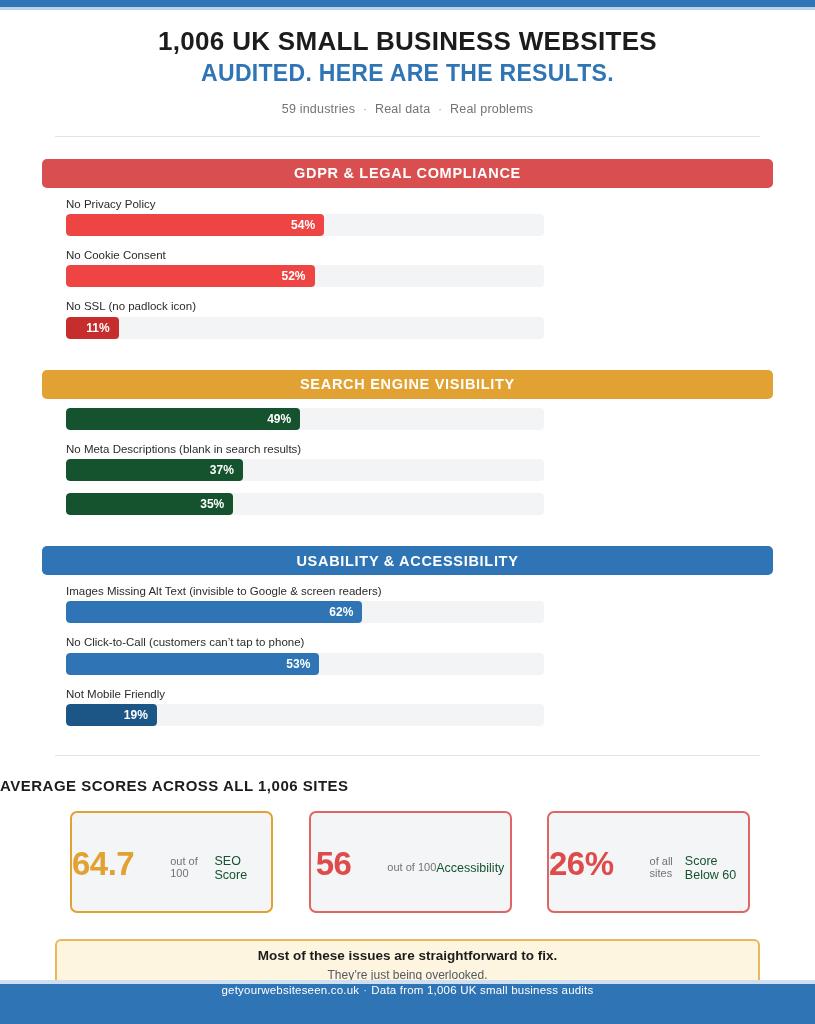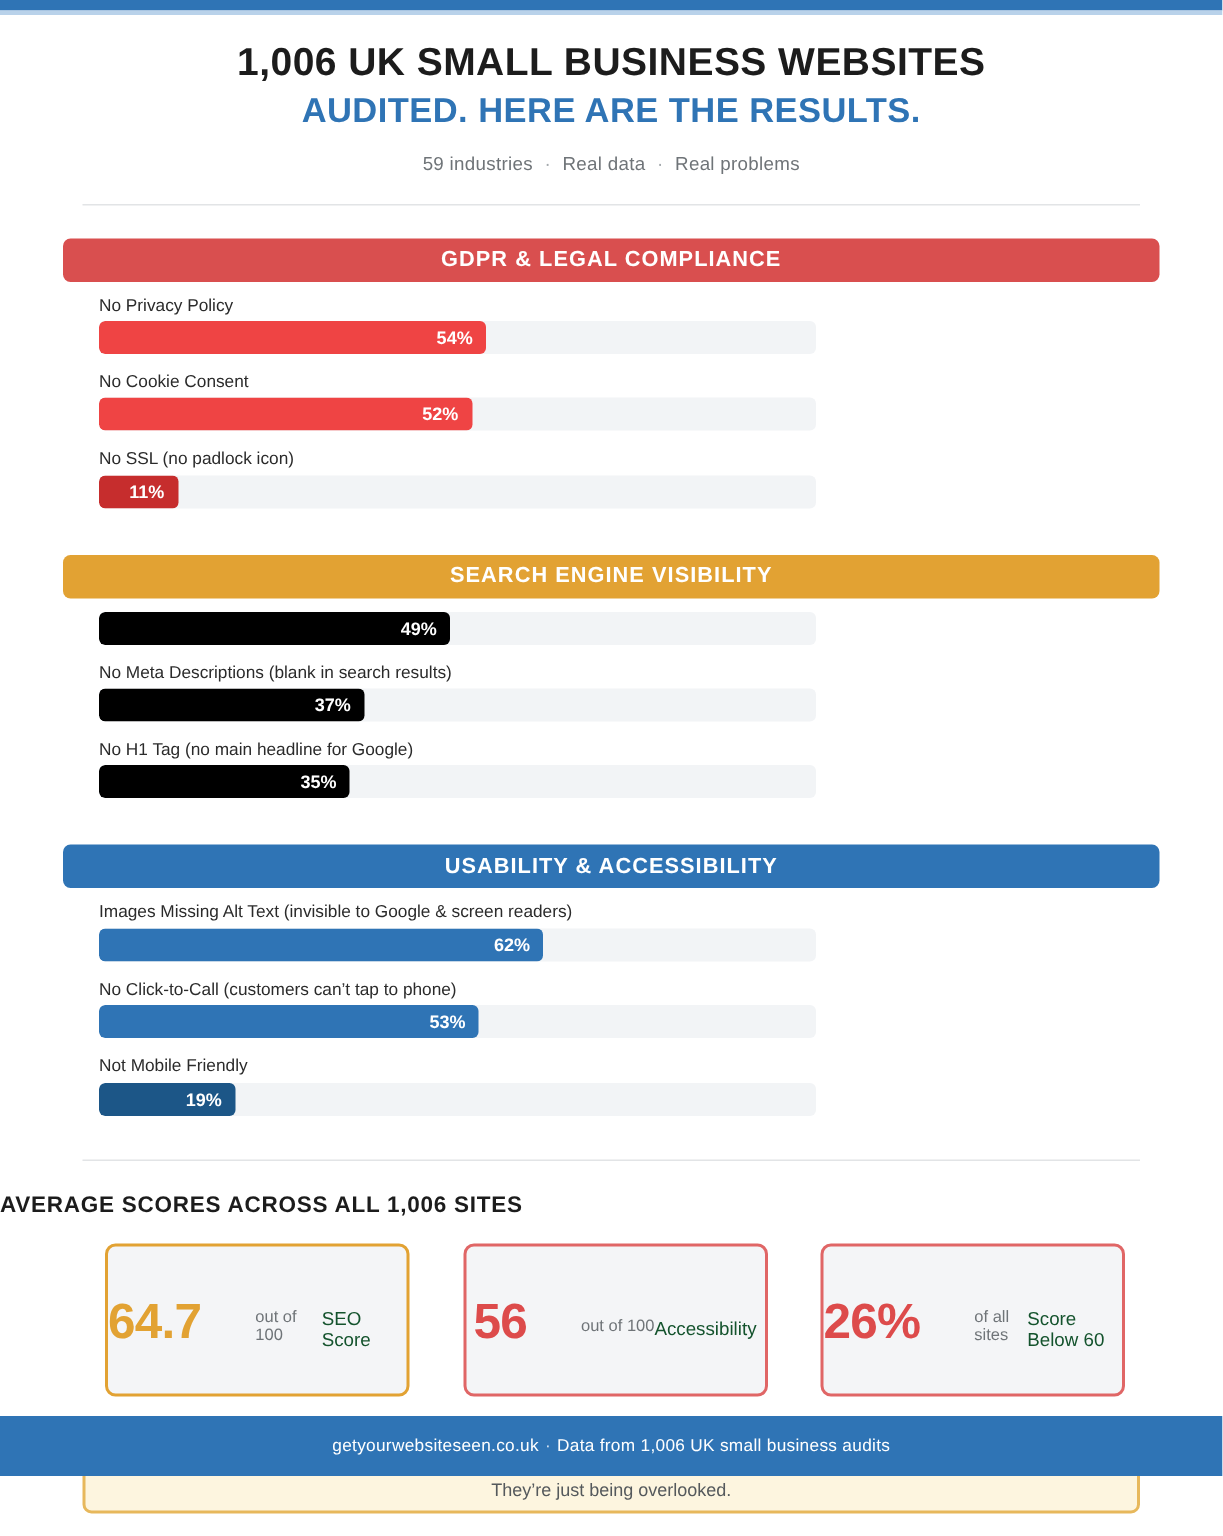--- a/index.html
+++ b/index.html
@@ -114,21 +114,21 @@
     align-items: center;
     justify-content: flex-end;
     box-sizing: border-box;
     padding-right: 9px;
     color: #ffffff;
     font-size: 12px;
     font-weight: bold;
   }
   .fill-red        { background: #ef4444; align-items: center; }
   .fill-red-dark   { background: #c62d2d; }
-  .fill-amber      { background: #000000; align-items: center; }
+  .fill-amber      { background: #14532d; align-items: center; }
   .fill-blue       { background: #2f74b5; }
   .fill-blue-dark  { background: #1d5party; }
   .fill-blue-dark  { background: #1c5687; }
 
   
   .rule-2 {
     height: 1px;
     background: #e2e4e6;
     margin: 29px 55px 0 55px;
   }
@@ -207,27 +207,26 @@
   .footer-light {
     position: absolute;
     left: 0; right: 0;
     top: 980px;
     height: 4px;
     background: #cfdff0;
   }
   .footer {
     position: absolute;
     left: 0; right: 0;
-    top: 944px;
+    top: 984px;
     height: 40px;
     background: #2f74b5;
     color: #ffffff;
     font-size: 11.5px;
     display: flex;
-    align-items: center;
     justify-content: center;
     letter-spacing: 0.2px;
   }
   .footer .dot { padding: 0 4px; color: #d6e4f2; }
 </style>
 </head>
 <body>
 
 <div class="top-accent"></div>
 <div class="top-accent-light"></div>
@@ -288,21 +287,20 @@
     </div>
     <div class="bar-row">
       <div class="bar-label">No Meta Descriptions (blank in search results)</div>
       <div class="bar-track">
         <div class="bar-fill fill-amber" style="width: 37%;">
           <span>37%</span>
         </div>
       </div>
     </div>
     <div class="bar-row">
-      <div class="bar-label">No H1 Tag (no main headline for Google)</div>
       <div class="bar-track">
         <div class="bar-fill fill-amber" style="width: 35%;">
           <span>35%</span>
         </div>
       </div>
     </div>
   </div>
 </div>
 
 <div class="section section-usab">

